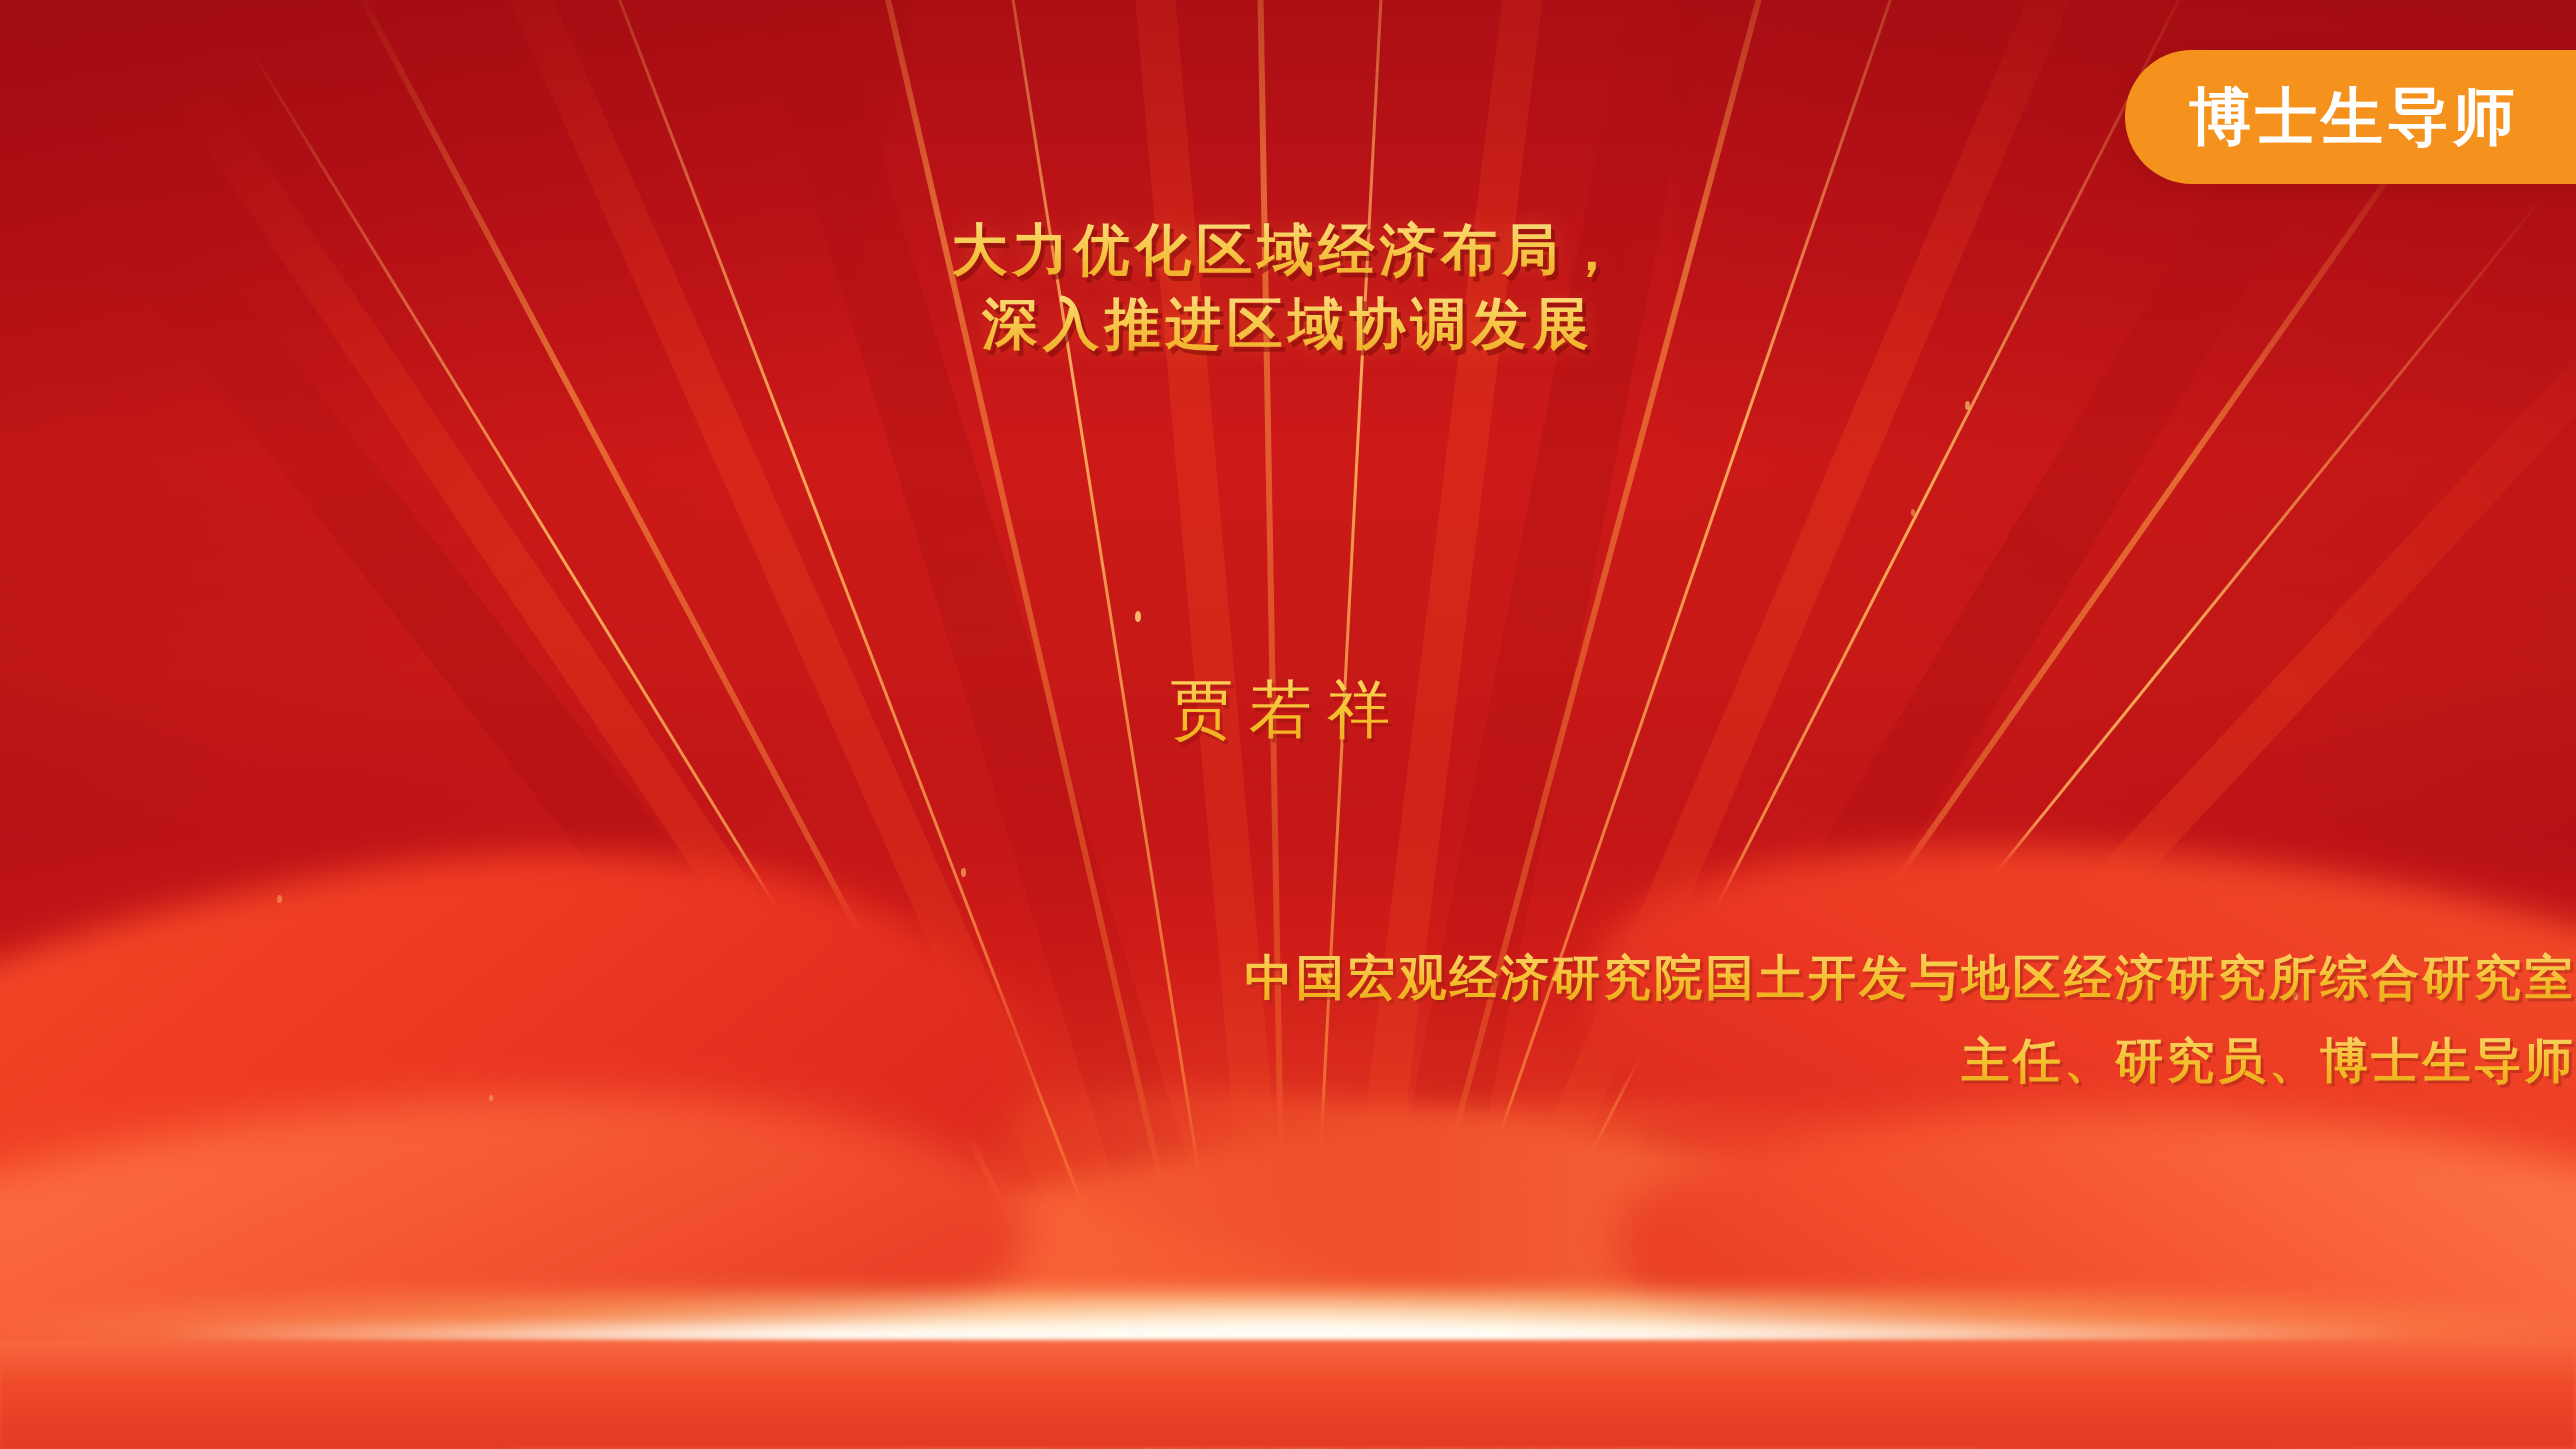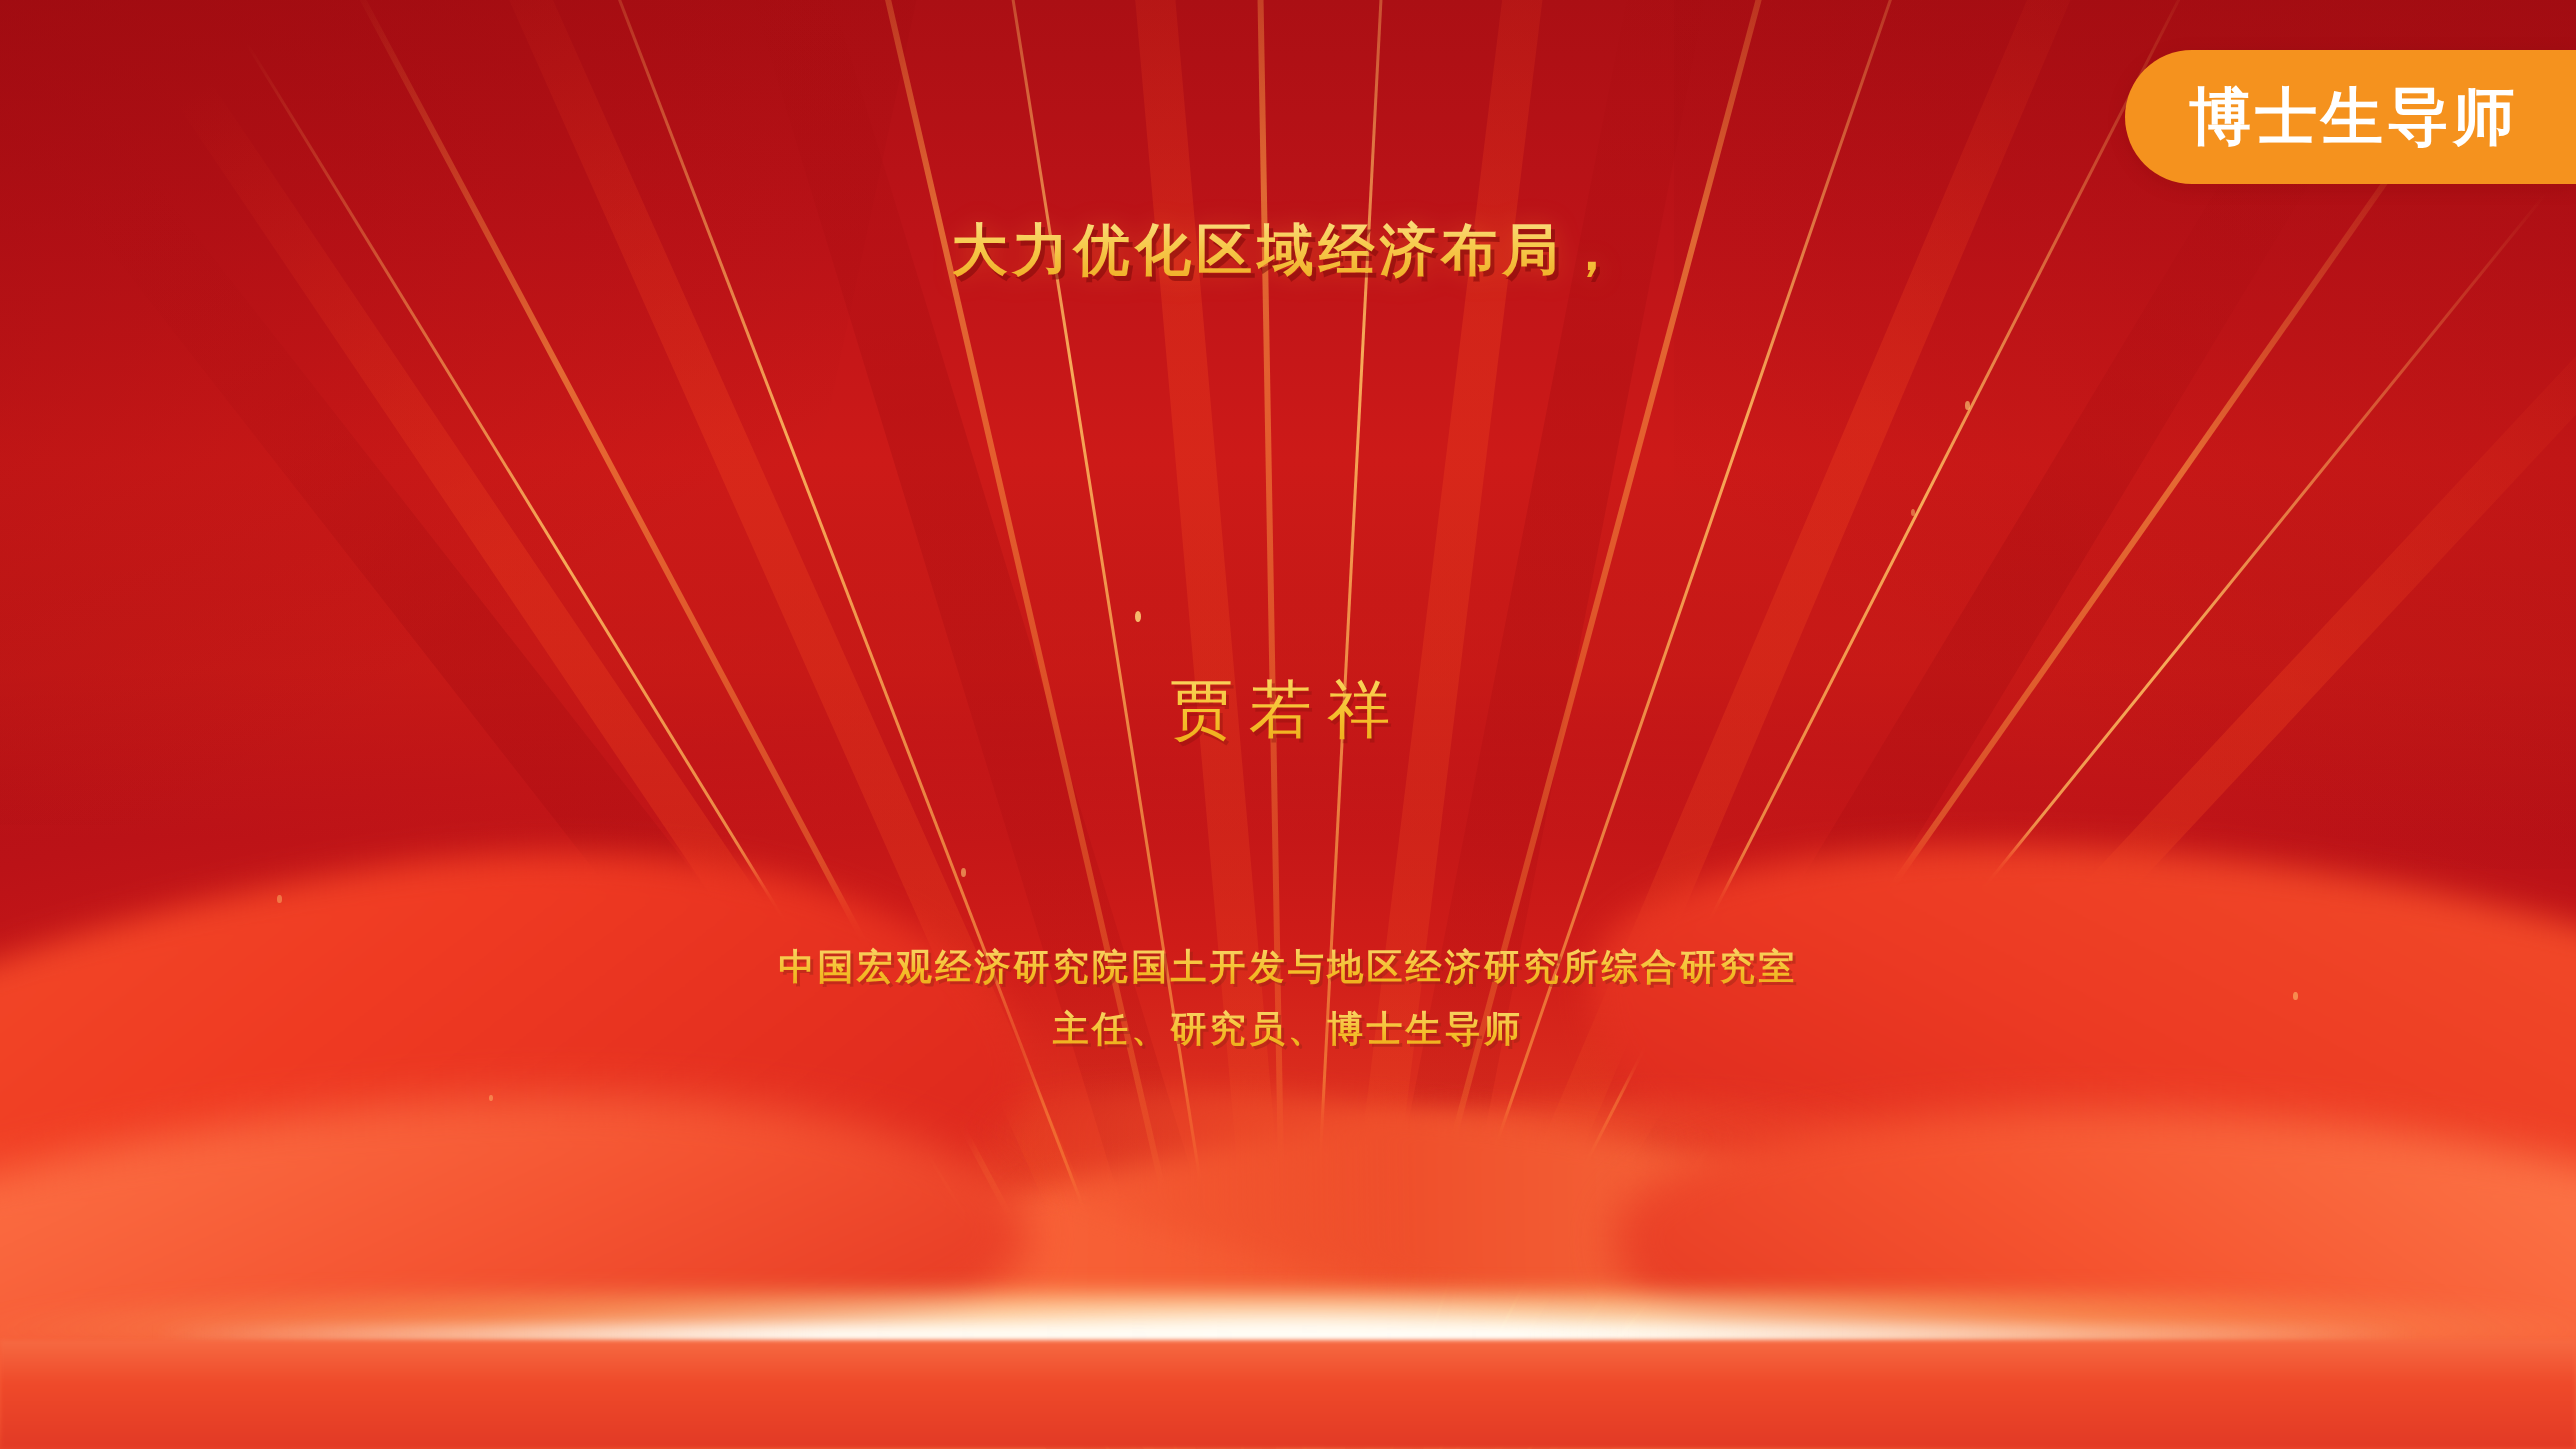--- a/index.html
+++ b/index.html
@@ -155,31 +155,32 @@
     -webkit-text-fill-color:transparent;
     filter:drop-shadow(3.9px 4.5px 0px rgba(140,18,12,0.40));
   }
 
   .affiliation{
     position:absolute; top:937px; left:0; right:0;
     text-align:center;
   }
   .aff-line{
     display:block;
-    font-family:Liberation Serif, serif;
+    font-family:Liberation Sans, sans-serif;
     font-weight:700;
-    font-size:36px;
+    font-size:48px;
     line-height:1.72;
     letter-spacing:3.2px;
     color:#F5C02B;
     background:linear-gradient(180deg,#FBDD80 0%,#F4BE2A 55%,#E79E10 100%);
     -webkit-background-clip:text; background-clip:text;
     -webkit-text-fill-color:transparent;
     filter:drop-shadow(3.2px 3.9px 0px rgba(150,35,18,0.42));
     white-space:nowrap;
+    text-align:right;
   }
 </style>
 </head>
 <body>
 
 <div class="stage">
 
   <div class="bg-base"></div>
   <div class="bg-top-dark"></div>
   <div class="bg-corner-l"></div>
@@ -234,20 +235,21 @@
   </div>
 
   <div class="badge">
     <span class="badge-label">博士生导师</span>
   </div>
 
   <div class="content">
 
     <div class="title">
       <span class="title-line">大力优化区域经济布局，</span>
+      <span class="title-line">深入推进区域协调发展</span>
     </div>
 
     <div class="speaker">贾若祥</div>
 
     <div class="affiliation">
       <span class="aff-line">中国宏观经济研究院国土开发与地区经济研究所综合研究室</span>
       <span class="aff-line">主任、研究员、博士生导师</span>
     </div>
 
   </div>

